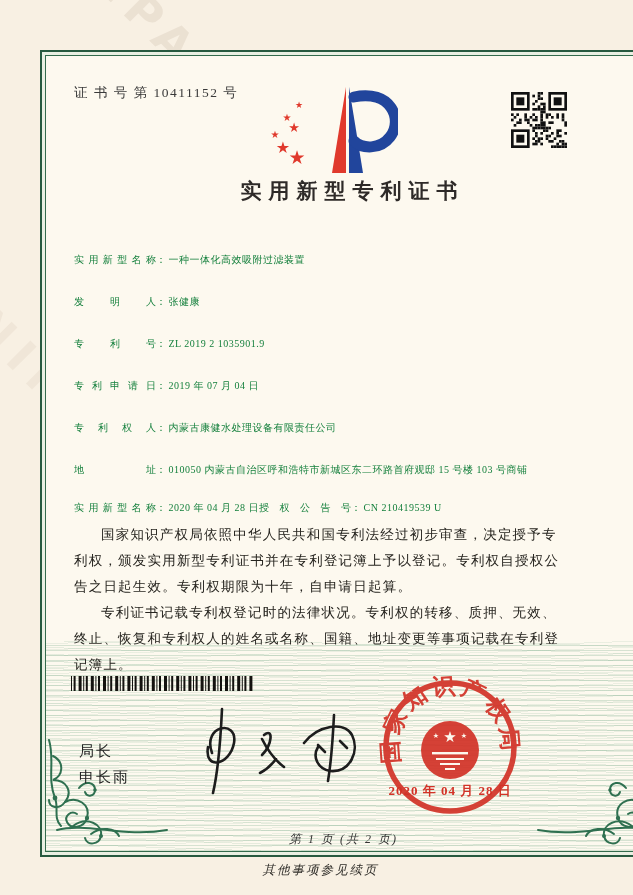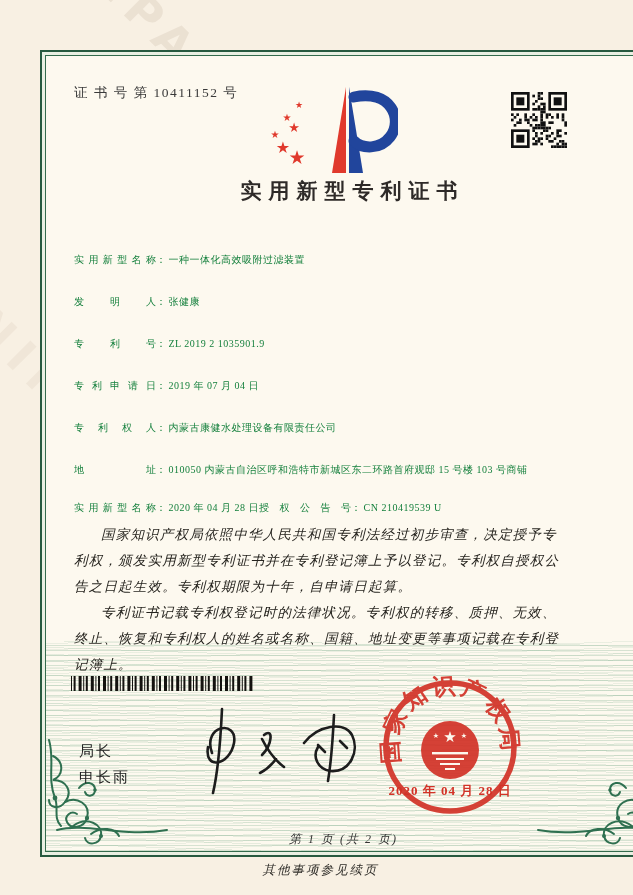--- a/index.html
+++ b/index.html
@@ -66,21 +66,20 @@
   }
   .f-colon { display:inline-block; vertical-align:top; }
   .f-value { display:inline-block; vertical-align:top; letter-spacing:0.5px; max-width:395px; line-height:20px; }
   .grant-row { display:flex; line-height:20px; }
   .grant-row .pair2 { }
   .grant-row .f-label.w2 { width:92px; }
 
   .paras {
     position:absolute; left:28px; top:466px; width:497px;
     font-size:13.5px; line-height:26px; letter-spacing:1.2px; color:#26241f;
-    font-style:italic;
   }
   .paras p { text-indent:2em; }
 
   .barcode { position:absolute; left:25px; top:620px; }
 
   .officer { position:absolute; left:33px; top:676px; font-size:15px;
     color:#222; letter-spacing:2px;margin-top:12px; }
   .officer div { line-height:15px; }
   .officer .name { margin-top:11px; }
 

